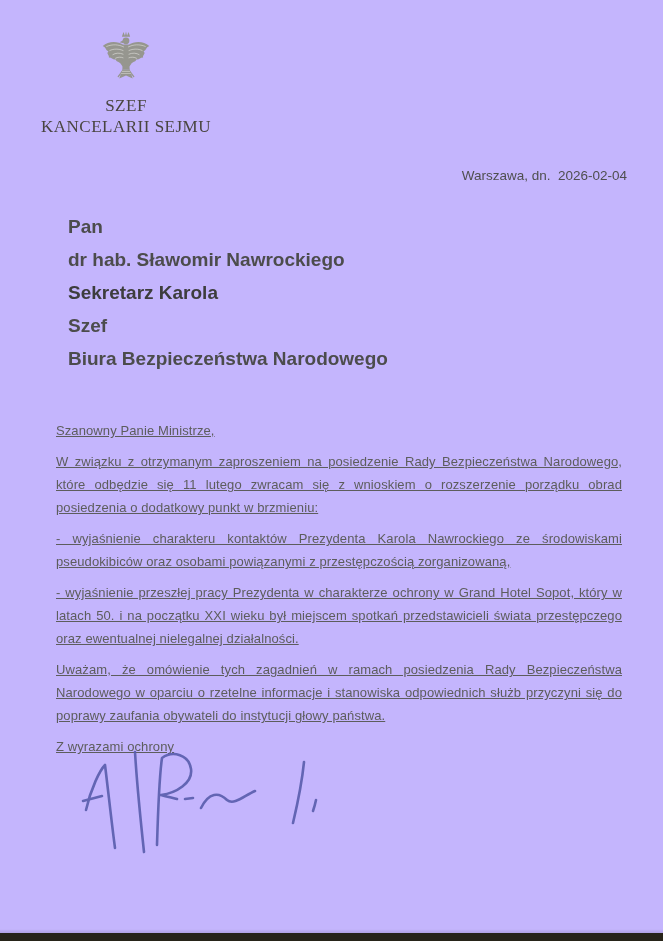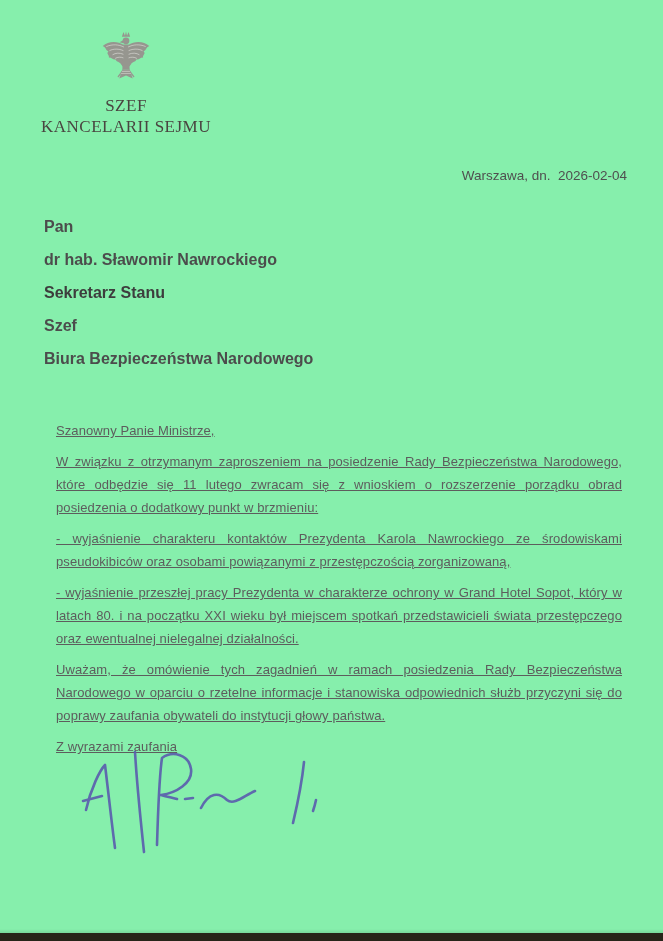--- a/index.html
+++ b/index.html
@@ -25,22 +25,22 @@
     white-space:nowrap;
   }
   
   .dateline{
     position:absolute;top:168px;right:36px;
     font-size:13.5px;color:#4f4f4f;
     white-space:pre;
   }
   
   .recipient{
-    position:absolute;top:217px;left:44px;
-    font-size:16px;font-weight:bold;color:#4c4c4c;
+    position:absolute;top:217px;left:68px;
+    font-size:19px;font-weight:bold;color:#4c4c4c;
   }
   .recipient div{height:33px;line-height:20px;}
   .recipient .r-strong{color:#3d3d3d;}
   
   .content{
     position:absolute;top:419px;left:56px;width:566px;
     font-size:13px;line-height:23px;color:#5d5d5d;
     letter-spacing:0.1px;
     text-decoration:underline;
   }
@@ -57,21 +57,21 @@
     background:#272419;
   }
   .bottom-shadow{
     position:absolute;left:0;bottom:8px;width:100%;height:4px;
     background:linear-gradient(to bottom, rgba(0,0,0,0), rgba(0,0,0,0.10));
   }
 </style>
 </head>
 <body>
 
-<div class="page" style="background: #86efac;">
+<div class="page" style="background: #c4b5fd;">
 
   <div class="letterhead">
     <svg class="emblem" viewBox="0 0 100 118" width="52" height="61" aria-hidden="true">
       <g fill="#96968f">
         <path d="M42 13 L45 4 L48 11 L50 3 L52 11 L55 4 L58 13 Z"></path>
         <circle cx="50" cy="21" r="6.5"></circle>
         <path d="M44.5 20 L37.5 23.5 L45 25.5 Z"></path>
         <path d="M46 29 C33 21 16 21 5 31 C12 34 10 39 16 41 C11 46 18 48 17 53 C23 53 24 58 30 57 C31 62 38 61 40 66 C43 70 45 72 47 75 Z"></path>
         <path d="M54 29 C67 21 84 21 95 31 C88 34 90 39 84 41 C89 46 82 48 83 53 C77 53 76 58 70 57 C69 62 62 61 60 66 C57 70 55 72 53 75 Z"></path>
         <path d="M45 28 L55 28 L57 76 L43 76 Z"></path>
@@ -96,32 +96,32 @@
     </svg>
     <div class="letterhead-title">SZEF</div>
     <div class="letterhead-title">KANCELARII SEJMU</div>
   </div>
 
   <div class="dateline">Warszawa, dn.  2026-02-04</div>
 
   <div class="recipient">
     <div>Pan</div>
     <div>dr hab. Sławomir Nawrockiego</div>
-    <div class="r-strong">Sekretarz Stanu</div>
+    <div class="r-strong">Sekretarz Karola</div>
     <div>Szef</div>
     <div>Biura Bezpieczeństwa Narodowego</div>
   </div>
 
   <div class="content">
     <p class="salutation">Szanowny Panie Ministrze,</p>
     <p>W związku z otrzymanym zaproszeniem na posiedzenie Rady Bezpieczeństwa Narodowego, które odbędzie się 11 lutego zwracam się z wnioskiem o rozszerzenie porządku obrad posiedzenia o dodatkowy punkt w brzmieniu:</p>
     <p>- wyjaśnienie charakteru kontaktów Prezydenta Karola Nawrockiego ze środowiskami pseudokibiców oraz osobami powiązanymi z przestępczością zorganizowaną,</p>
-    <p>- wyjaśnienie przeszłej pracy Prezydenta w charakterze ochrony w Grand Hotel Sopot, który w latach 80. i na początku XXI wieku był miejscem spotkań przedstawicieli świata przestępczego oraz ewentualnej nielegalnej działalności.</p>
+    <p>- wyjaśnienie przeszłej pracy Prezydenta w charakterze ochrony w Grand Hotel Sopot, który w latach 50. i na początku XXI wieku był miejscem spotkań przedstawicieli świata przestępczego oraz ewentualnej nielegalnej działalności.</p>
     <p>Uważam, że omówienie tych zagadnień w ramach posiedzenia Rady Bezpieczeństwa Narodowego w oparciu o rzetelne informacje i stanowiska odpowiednich służb przyczyni się do poprawy zaufania obywateli do instytucji głowy państwa.</p>
-    <p class="closing">Z wyrazami zaufania</p>
+    <p class="closing">Z wyrazami ochrony</p>
   </div>
 
   <svg class="signature" viewBox="0 0 255 112" width="255" height="112" aria-hidden="true">
     <g class="ink" fill="none" stroke="#5b5fae" stroke-width="2.6" stroke-linecap="round" stroke-linejoin="round" opacity="0.92">
       <path d="M13 66 C18 44 27 26 32 21 C35 45 39 82 42 104"></path>
       <path d="M10 57 L29 52"></path>
       <path d="M62 8 C64 42 68 80 71 108"></path>
       <path d="M84 101 C85 68 86 34 89 14 C100 6 116 11 118 25 C120 39 103 49 88 51 C95 53 101 54 104 55"></path>
       <path d="M112 55 L120 54"></path>
       <path d="M128 64 C136 48 146 48 154 56 C161 62 172 51 182 47"></path>

